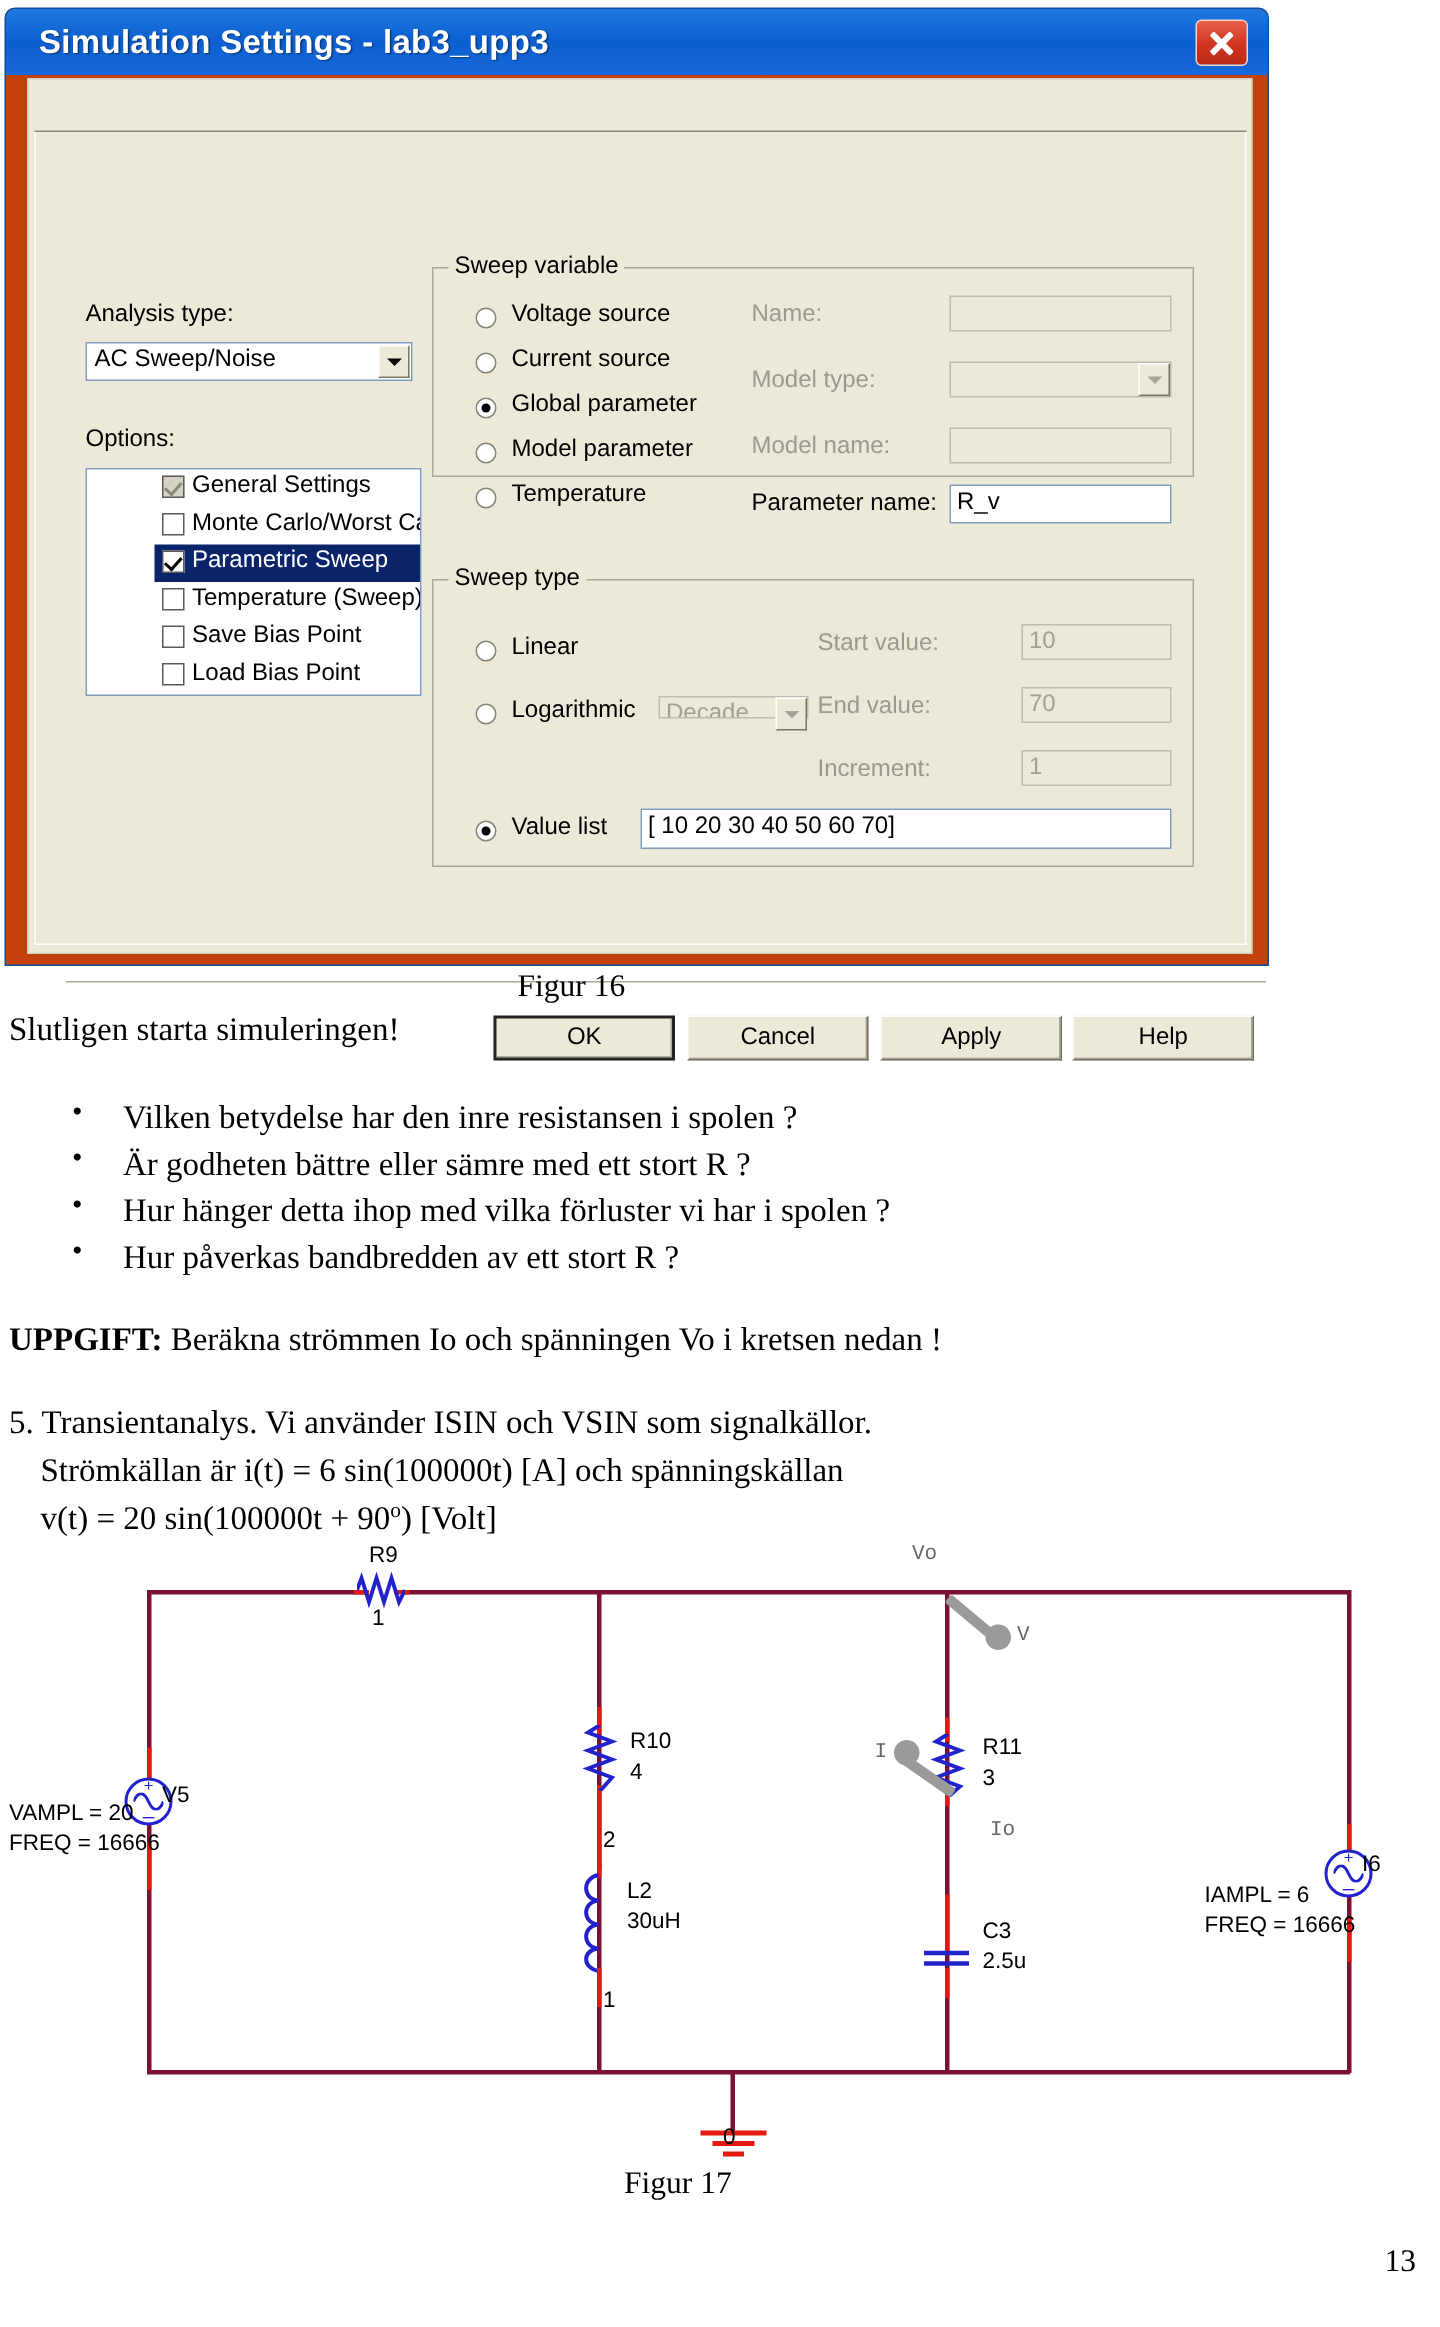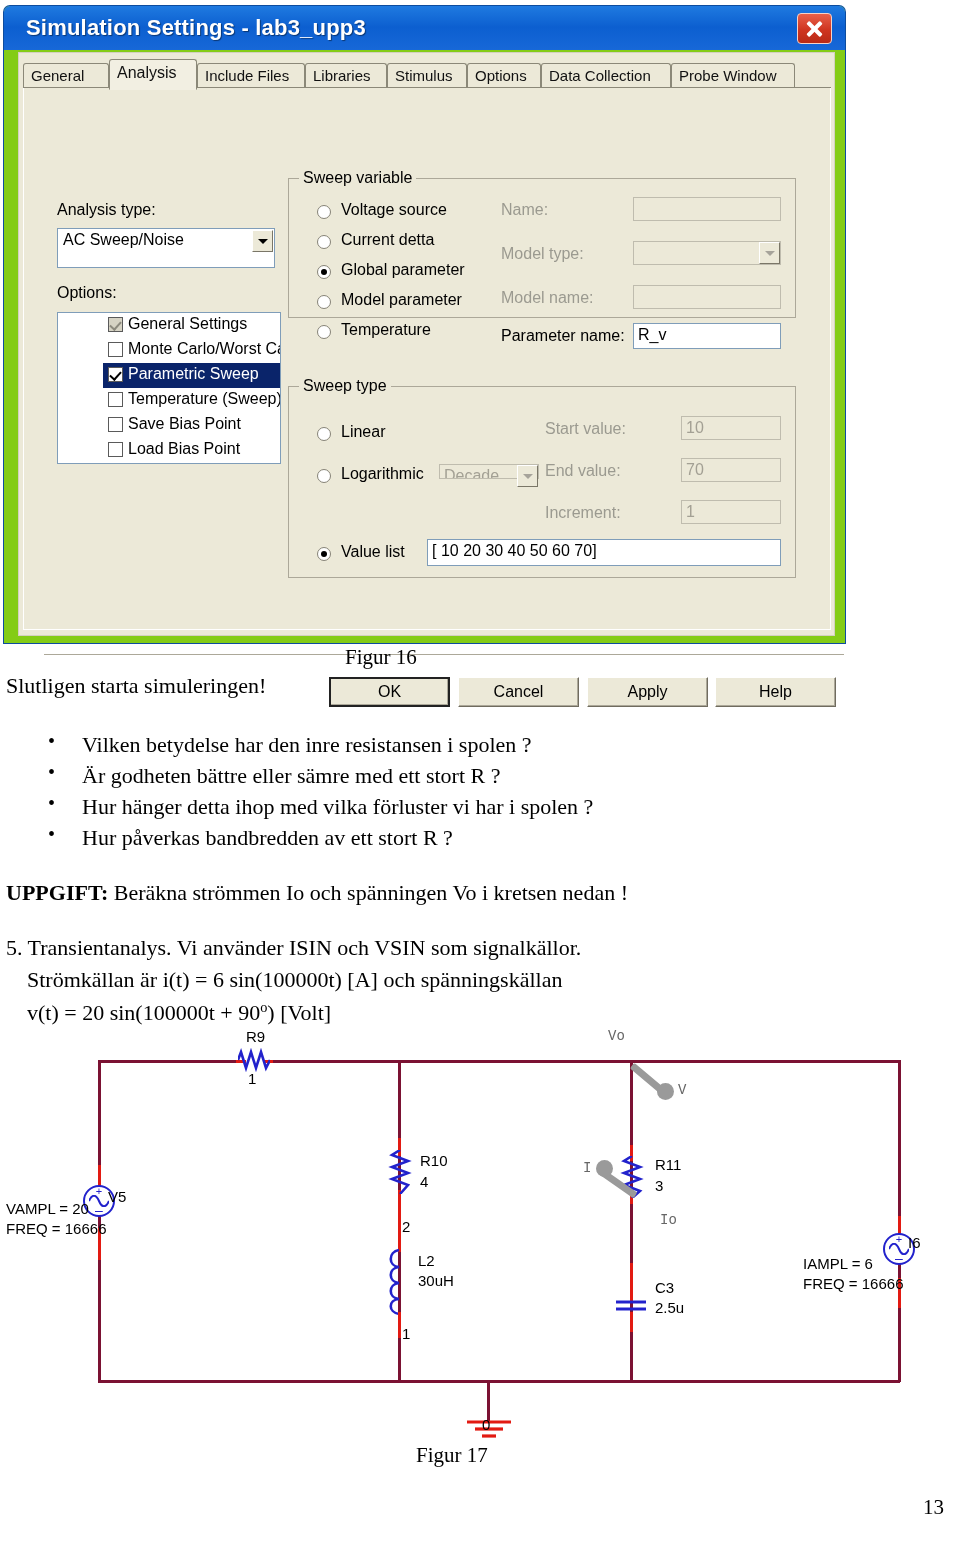--- a/index.html
+++ b/index.html
@@ -4,21 +4,21 @@
 <style>
   html,body{margin:0;padding:0;}
   body{
     width:960px;height:1551px;position:relative;background:#ffffff;
     font-family:"Liberation Serif",serif;overflow:hidden;
   }
 
   
   #sim-dialog{
     position:absolute;left:4px;top:6px;width:841px;height:637px;
-    background:#84cc16;
+    background:#c2410c;
     border-radius:6px 6px 0 0;
     box-shadow:0 0 0 1px #0d4c9e;
     font-family:"Liberation Sans",sans-serif;
   }
   #titlebar{
     position:absolute;left:0;top:0;width:841px;height:44px;
     background:linear-gradient(180deg,#1f7ae0 0%,#0c5fd0 48%,#1768d8 100%);
     border-radius:6px 6px 0 0;
   }
   #title-text{
@@ -64,21 +64,21 @@
     position:absolute;left:4px;top:35px;width:808px;height:542px;
     background:#ece9d8;border:1px solid #fff;border-top:none;
     box-sizing:border-box;
   }
 
   .lbl{position:absolute;font-size:16px;color:#000;white-space:nowrap;}
   .lbl.dis{color:#9b9a90;}
 
   
   #analysis-combo{
-    position:absolute;left:33px;top:140px;width:218px;height:40px;
+    position:absolute;left:33px;top:140px;width:218px;height:26px;
     background:#fff;border:1px solid #7f9db9;box-sizing:border-box;
   }
   #analysis-combo .val{position:absolute;left:5px;top:2px;font-size:16px;color:#000;}
   #analysis-combo .arrow{
     position:absolute;right:1px;top:1px;width:21px;height:22px;background:#ece9d8;
     border:1px solid #fff;border-right-color:#7a7667;border-bottom-color:#7a7667;
     box-sizing:border-box;cursor:pointer;
   }
   #analysis-combo .arrow::after{
     content:"";position:absolute;left:5px;top:8px;
@@ -185,30 +185,20 @@
 
 <div id="sim-dialog">
 
   <div id="titlebar">
     <div id="title-text">Simulation Settings - lab3_upp3</div>
     <div id="close-btn"></div>
   </div>
 
   <div id="dlg-body">
 
-    <div id="tabstrip">
-      <div class="tab" style="left:0px;width:86px;">General</div>
-      <div class="tab sel" style="left:86px;width:88px;">Analysis</div>
-      <div class="tab" style="left:174px;width:108px;">Include Files</div>
-      <div class="tab" style="left:282px;width:82px;">Libraries</div>
-      <div class="tab" style="left:364px;width:80px;">Stimulus</div>
-      <div class="tab" style="left:444px;width:74px;">Options</div>
-      <div class="tab" style="left:518px;width:130px;">Data Collection</div>
-      <div class="tab" style="left:648px;width:124px;">Probe Window</div>
-    </div>
     <div id="tab-underline"></div>
 
     <div id="panel">
 
       <div class="lbl" style="left:33px;top:113px;">Analysis type:</div>
 
       <div id="analysis-combo">
         <span class="val">AC Sweep/Noise</span>
         <span class="arrow"></span>
       </div>
@@ -241,21 +231,21 @@
           <span class="txt">Load Bias Point</span>
         </div>
       </div>
 
       <div class="group" style="left:264px;top:90px;width:508px;height:140px;">
         <span class="gtitle">Sweep variable</span>
 
         <span class="radio" style="left:28px;top:26px;"></span>
         <span class="lbl" style="left:52px;top:22px;">Voltage source</span>
         <span class="radio" style="left:28px;top:56px;"></span>
-        <span class="lbl" style="left:52px;top:52px;">Current detta</span>
+        <span class="lbl" style="left:52px;top:52px;">Current source</span>
         <span class="radio on" style="left:28px;top:86px;"></span>
         <span class="lbl" style="left:52px;top:82px;">Global parameter</span>
         <span class="radio" style="left:28px;top:116px;"></span>
         <span class="lbl" style="left:52px;top:112px;">Model parameter</span>
         <span class="radio" style="left:28px;top:146px;"></span>
         <span class="lbl" style="left:52px;top:142px;">Temperature</span>
 
         <span class="lbl dis" style="left:212px;top:22px;">Name:</span>
         <span class="tbox dis" style="left:344px;top:18px;width:148px;height:24px;"></span>
 

